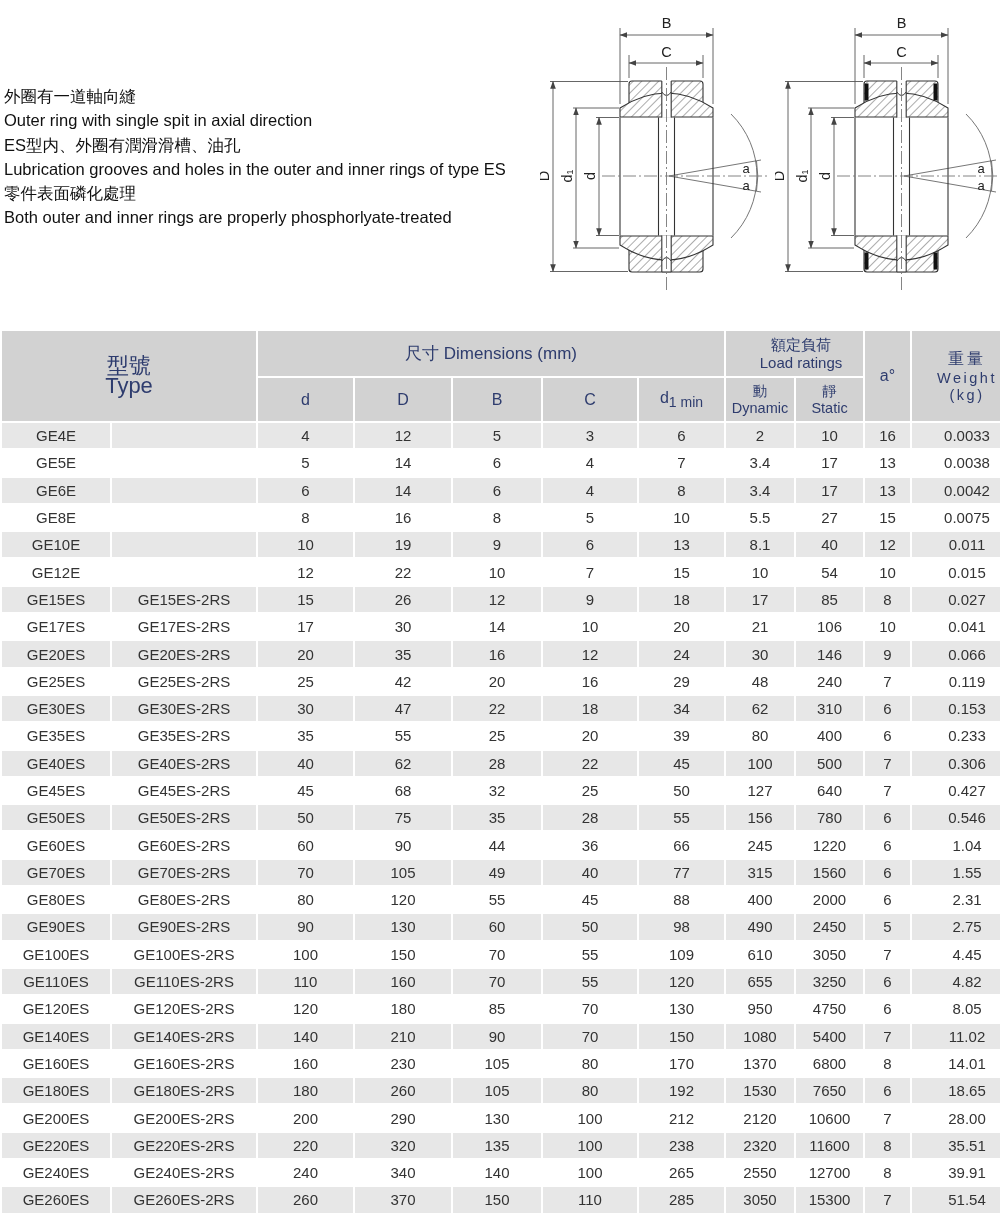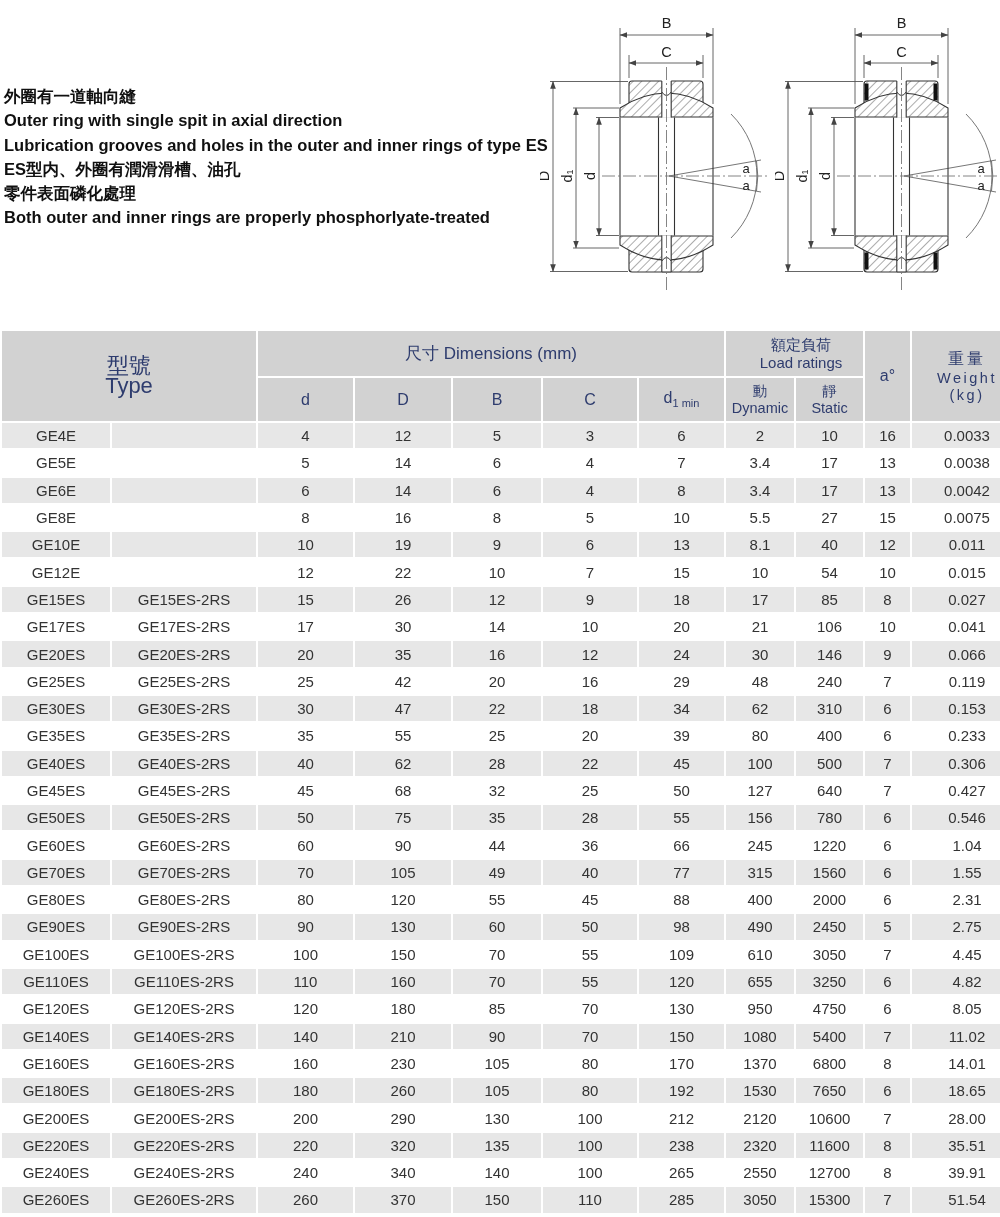--- a/index.html
+++ b/index.html
@@ -2,54 +2,54 @@
 <html><head>
 <meta charset="utf-8">
 <style>
   html,body{margin:0;padding:0;background:#fff;}
   body{width:1000px;font-family:"Liberation Sans",sans-serif;color:#1a1a1a;}
   .page{width:1000px;height:1217px;overflow:hidden;position:relative;background:#fff;}
 
   
   .top-section{position:relative;height:329px;overflow:hidden;}
   .notes{position:absolute;left:4px;top:84px;font-size:16.5px;line-height:24.3px;color:#101010;}
-  .notes div{white-space:nowrap;font-weight:bold;}
+  .notes div{white-space:nowrap;}
   .drawing{position:absolute;top:4px;}
   .drawing.left{left:540px;}
   .drawing.right{left:775px;}
 
   
   table.spec{width:1000px;table-layout:fixed;border-collapse:separate;border-spacing:2px;margin-top:0;}
   .spec th{background:#d2d2d2;color:#2e3c6e;font-weight:normal;text-align:center;vertical-align:middle;padding:0;}
   .spec thead tr.h1{height:45px;}
   .spec thead tr.h2{height:43px;}
   .th-big{font-size:17px;margin-top:36px;}
   .th-med{font-size:16px;}
   .th-sm{font-size:14.5px;line-height:17px;}
   .th-two div{line-height:20px;font-size:22px;}
   .th-load div{line-height:18px;font-size:15px;margin-left:13px;}
   .sp-zh{letter-spacing:3px;}
   .sp-mono{letter-spacing:2.5px;font-size:14.5px;line-height:17px;}
   .spec td{background:#fff;text-align:center;font-size:15px;color:#333;height:25.3px;padding:0;vertical-align:middle;overflow:hidden;white-space:nowrap;}
   .spec tr.alt td{background:#e7e7e7;}
-  sub.smin{font-size:11px;letter-spacing:0;}
+  sub.smin{font-size:14px;letter-spacing:0;}
   svg text{font-family:"Liberation Sans",sans-serif;}
 </style>
 </head>
 <body>
 
 <div class="page">
 
   <div class="top-section">
 
     <div class="notes">
       <div>外圈有一道軸向縫</div>
       <div>Outer ring with single spit in axial direction</div>
+      <div>ES型内、外圈有潤滑滑槽、油孔</div>
       <div>Lubrication grooves and holes in the outer and inner rings of type ES</div>
-      <div>ES型内、外圈有潤滑滑槽、油孔</div>
       <div>零件表面磷化處理</div>
       <div>Both outer and inner rings are properly phosphorlyate-treated</div>
     </div>
 
     <div class="drawing left">
       <svg width="232" height="312" viewBox="0 0 232 312">
         <defs>
           <pattern id="h1" width="6" height="6" patternUnits="userSpaceOnUse" patternTransform="rotate(45)">
             <rect width="6" height="6" fill="#ffffff"></rect>
             <line x1="0" y1="0" x2="0" y2="6" stroke="#5a5a5a" stroke-width="1"></line>

